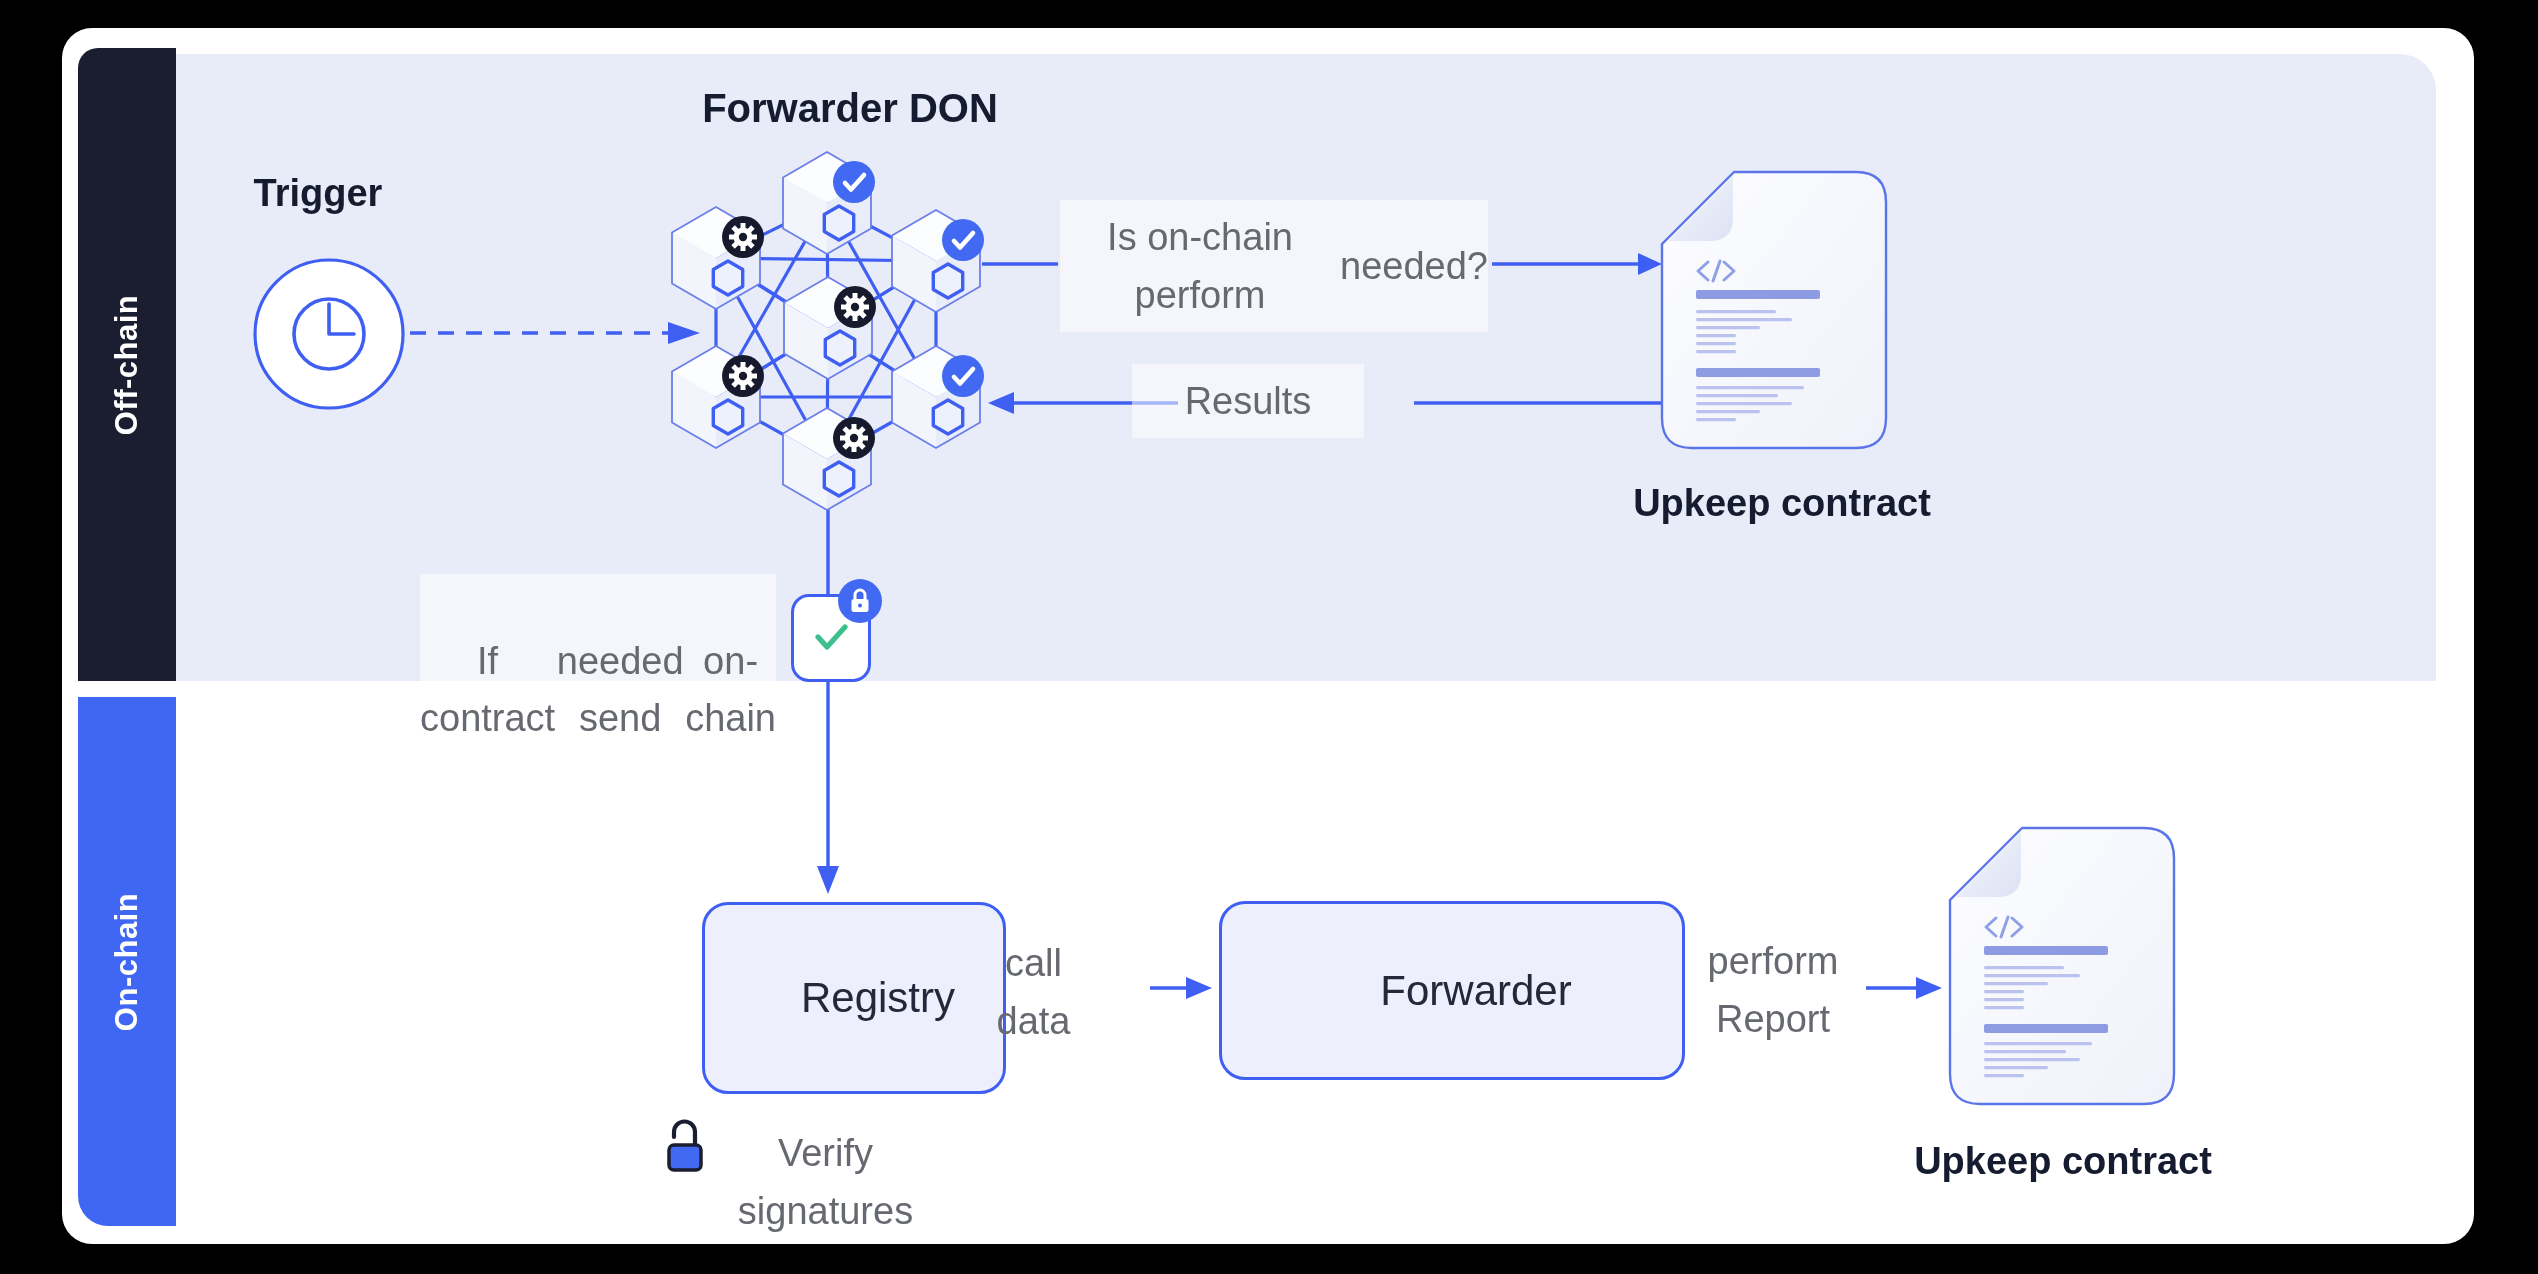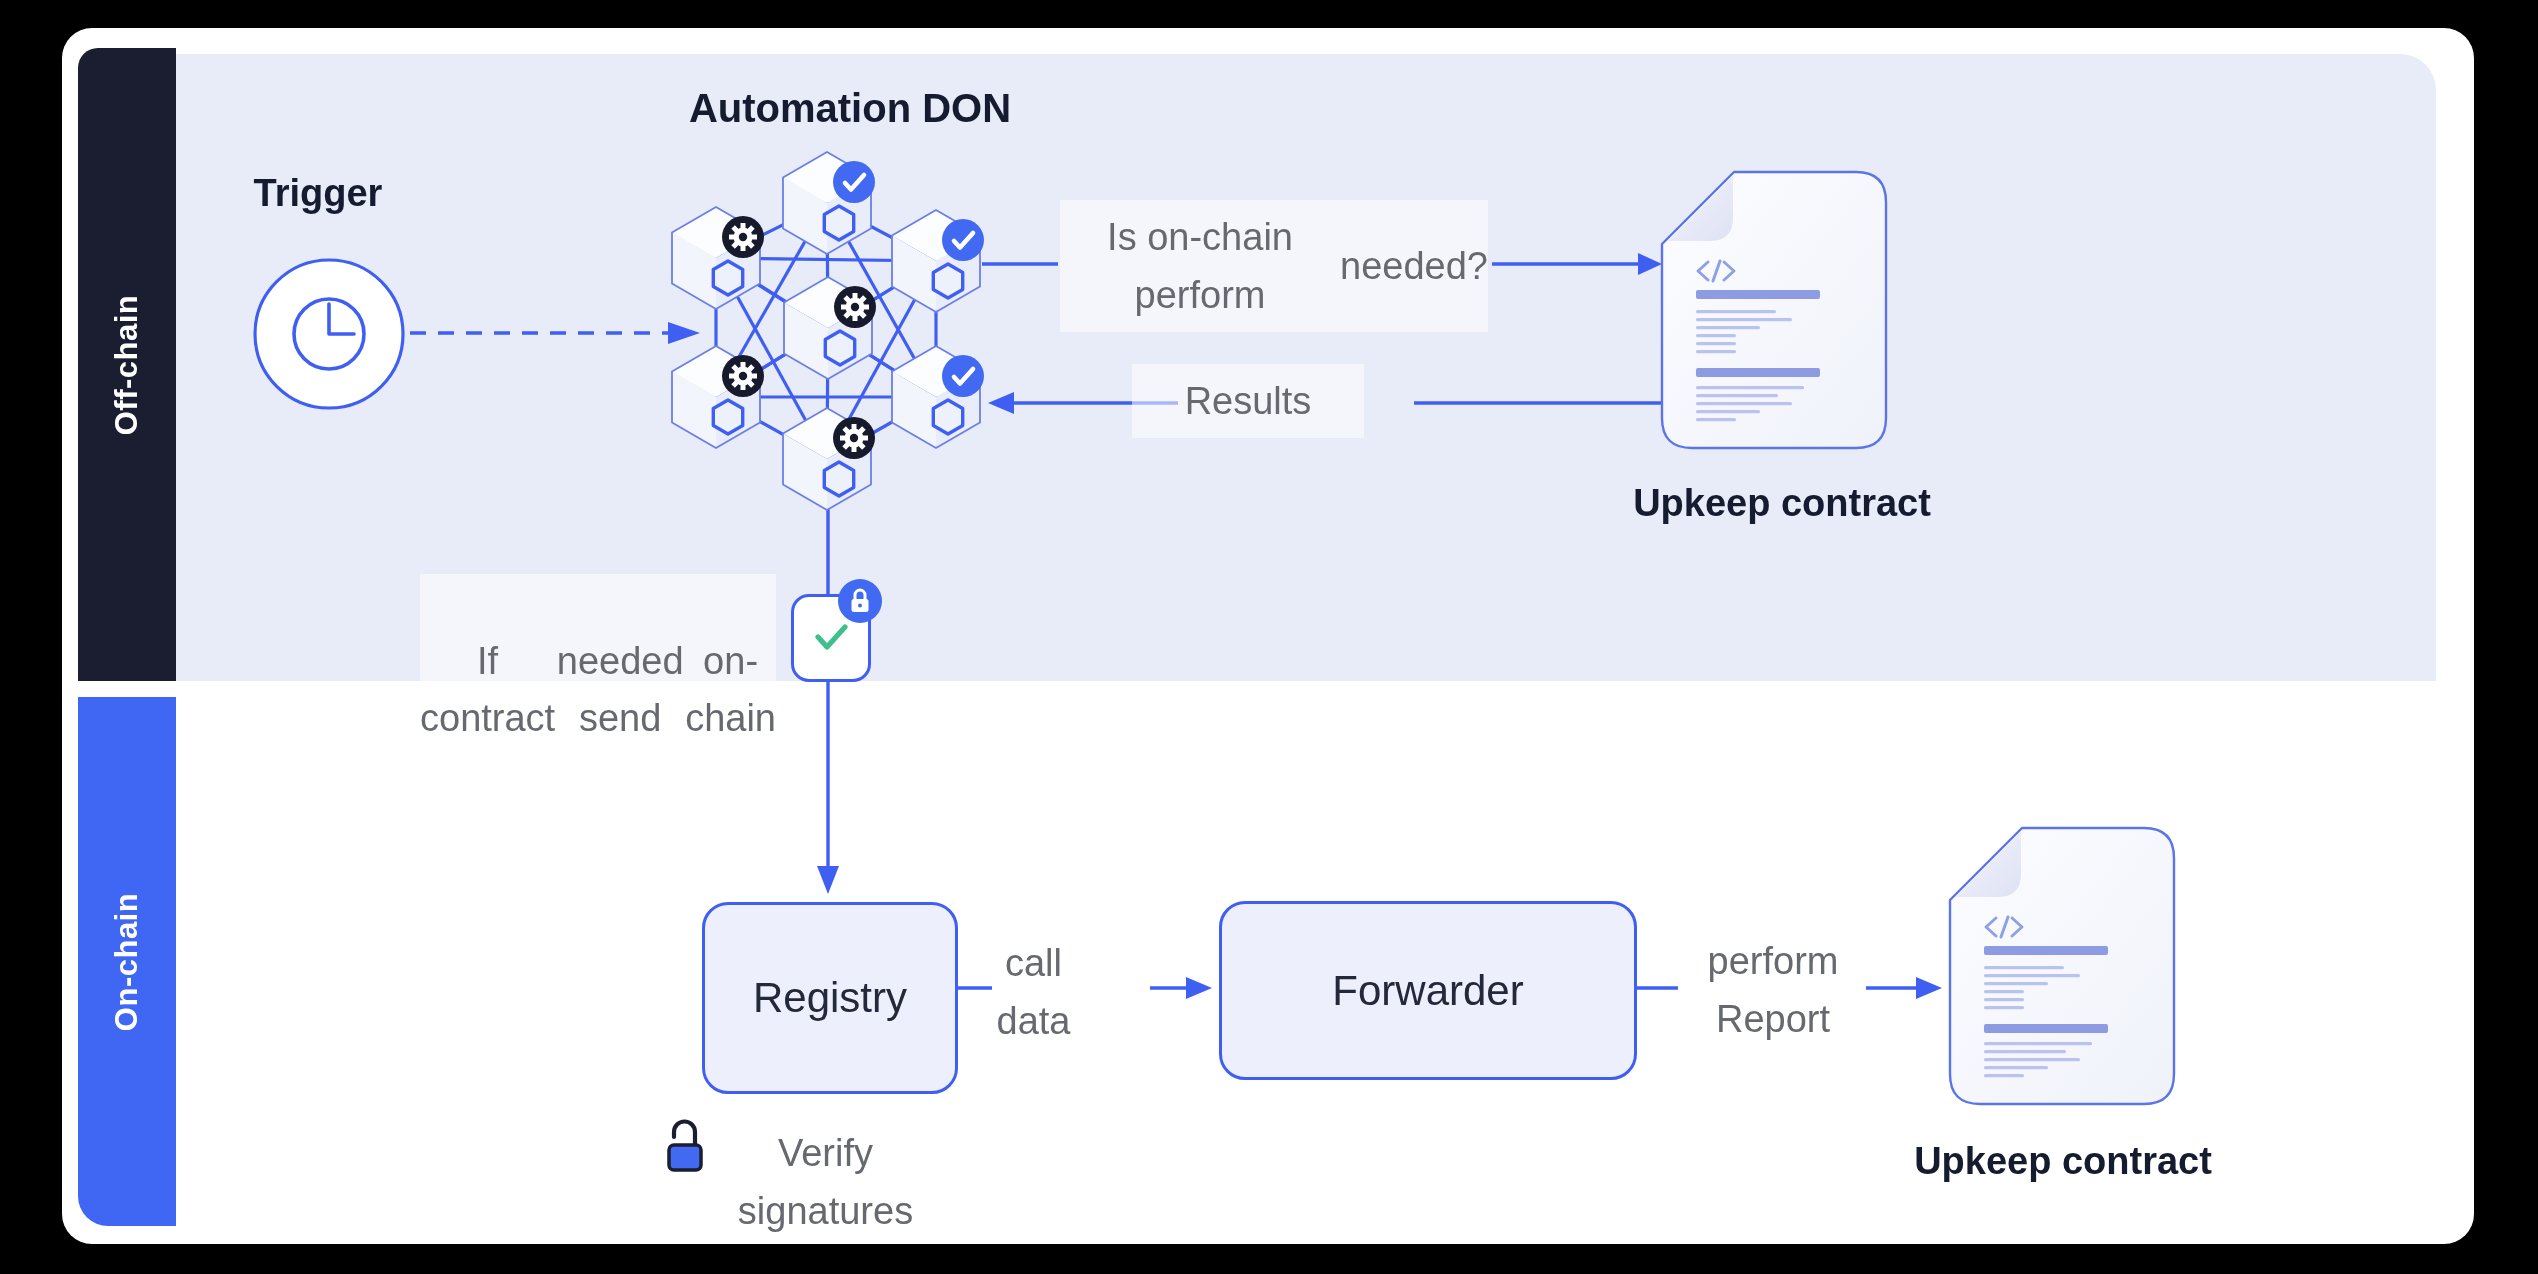--- a/index.html
+++ b/index.html
@@ -19,21 +19,21 @@
   .side{display:flex;align-items:center;justify-content:center;}
   .side-off{left:78px;top:48px;width:98px;height:633px;background:var(--sidebar-off);border-radius:20px 0 0 0;}
   .side-on{left:78px;top:697px;width:98px;height:529px;background:var(--sidebar-on);border-radius:0 0 0 30px;}
   .side span{transform:rotate(-90deg);white-space:nowrap;color:#fff;font-weight:700;font-size:31px;letter-spacing:.5px;}
   .h-label{font-weight:700;color:var(--text-dark);text-align:center;}
   .gray{color:var(--text-gray);font-size:38px;text-align:center;}
   .lbl-panel{background:rgba(255,255,255,0.55);display:flex;flex-direction:row;align-items:center;justify-content:center;}
   .gray .ln,.lbl-panel .ln{line-height:58px;}
   .note .ln{line-height:57px;}
   .flowbox{background:var(--box-fill);border:3px solid var(--accent);border-radius:26px;
-    display:flex;align-items:center;justify-content:center;font-size:42px;color:#23283A;}
+    display:flex;align-items:center;justify-content:center;font-size:42px;color:#23283A;padding-left:48px;}
   .checkbox{left:791px;top:594px;width:74px;height:82px;background:#fff;border:3px solid var(--accent);
     border-radius:18px;display:flex;align-items:center;justify-content:center;}
   .lockbadge{left:838px;top:579px;width:44px;height:44px;background:var(--badge-blue);border-radius:50%;
     display:flex;align-items:center;justify-content:center;}
   svg{display:block;}
   .fl{stroke:var(--accent);stroke-width:3.4;fill:none;}
   .fl.dash{stroke-dasharray:16 12;}
   .ah{fill:var(--accent);stroke:none;}
   .edge{stroke:var(--accent);stroke-width:3.2;}
   .hex-outline{fill:none;stroke:var(--node-stroke);stroke-width:1.8;stroke-linejoin:round;}
@@ -274,21 +274,21 @@
     <circle cx="0" cy="4.5" r="2" fill="var(--badge-blue)"></circle>
   </svg>
 </div>
 
 <svg class="abs z3" style="left:662px;top:1118px" width="46" height="56" viewBox="0 0 46 56">
   <path d="M33,27 V14 A10.5,10.5 0 0 0 12,14 V19" fill="none" stroke="#1B1E30" stroke-width="4.2" stroke-linecap="round"></path>
   <rect x="7" y="27" width="32" height="25" rx="5" fill="var(--badge-blue)" stroke="#1B1E30" stroke-width="3.5"></rect>
 </svg>
 
 <div class="abs h-label z3" style="left:168px;top:172px;width:300px;font-size:38px">Trigger</div>
-<div class="abs h-label z3" style="left:650px;top:86px;width:400px;font-size:40px">Automation DON</div>
+<div class="abs h-label z3" style="left:650px;top:86px;width:400px;font-size:40px">Forwarder DON</div>
 
 <div class="abs lbl-panel gray z2" style="left:1060px;top:200px;width:428px;height:132px">
   <div class="ln">Is on-chain perform</div>
   <div class="ln">needed?</div>
 </div>
 
 <div class="abs lbl-panel gray z2" style="left:1132px;top:364px;width:232px;height:74px">
   <div class="ln">Results</div>
 </div>
 

